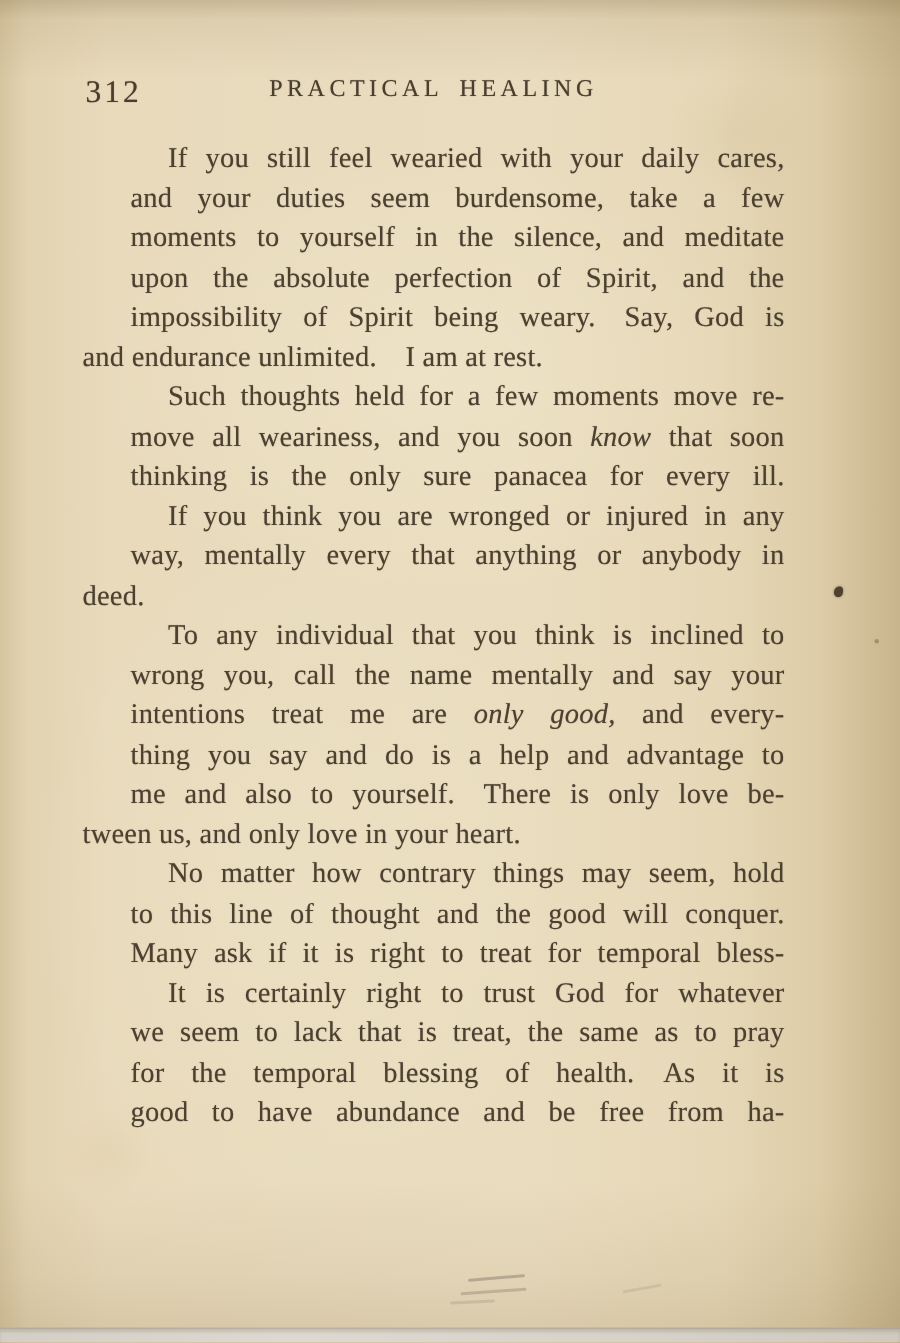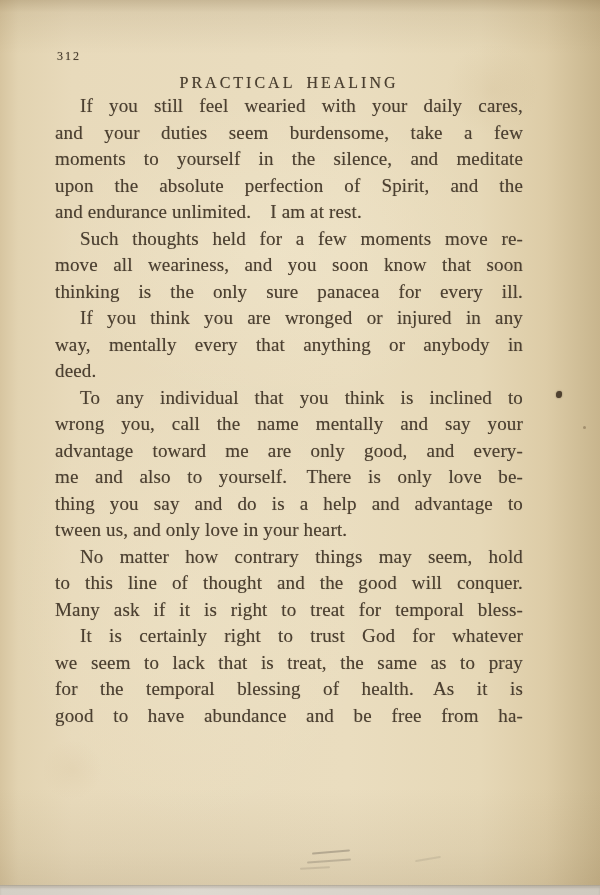--- a/index.html
+++ b/index.html
@@ -17,39 +17,38 @@
       radial-gradient(circle 46px at 82% 10%, rgba(175,145,95,0.10), rgba(175,145,95,0) 100%),
       radial-gradient(circle 30px at 12% 86%, rgba(175,145,95,0.08), rgba(175,145,95,0) 100%),
       linear-gradient(180deg, rgba(115,90,50,0.28) 0%, rgba(115,90,50,0.10) 1.4%, rgba(115,90,50,0) 6%,
         rgba(115,90,50,0) 88%, rgba(115,90,50,0.07) 95%, rgba(115,90,50,0.16) 100%),
       linear-gradient(90deg, #d7c5a0 0%, #e2d3b1 3%, #e8dabb 12%, #e9dcbe 42%, #eaddbf 58%,
         #e6d8b7 80%, #ddcca7 91%, #d0be97 96.5%, #c8b58d 100%);
   }
   .header-row { position:absolute; top:48px; left:55px; width:468px; height:24px; color:#493e2f; }
   .pagenum {
     position:absolute; left:2px; top:1px;
-    font-size:12px; letter-spacing:2px;
+    font-size:21px; letter-spacing:2px;
     text-shadow:0 0 0.7px rgba(73,62,47,0.55);
   }
   .running-title {
     position:absolute; left:0; right:0; top:3px; text-align:center;
     font-size:16px; letter-spacing:3px;
     text-shadow:0 0 0.7px rgba(73,62,47,0.55);
-    margin-top:23px;
   }
   .body-text {
     position:absolute; left:55px; top:93px; width:468px;
     font-size:19px; line-height:26.5px; color:#4c4031;
     letter-spacing:0.15px;
     text-shadow:0 0 0.7px rgba(76,64,49,0.5);
   }
   .line { white-space:normal; }
   .line.first { text-indent:25px; }
-  .jl { text-align:justify; text-align-last:justify; }
-  .it { }
+  .jl { text-align:justify; text-align-last:justify;margin-left:32px; }
+  .it { font-style:italic; }
   .speck { position:absolute; }
   .speck1 { left:556px; top:391px; width:6px; height:7px; background:#4f4130;
     border-radius:60% 40% 55% 45%; box-shadow:0 0 1.5px rgba(79,65,48,0.75); }
   .speck2 { left:583px; top:426px; width:3px; height:3px;
     background:rgba(120,100,72,0.5); border-radius:50%; }
   .pencil { position:absolute; border-radius:2px; }
   .pencil1 { left:312px; top:851px; width:38px; height:2px;
     background:rgba(118,110,96,0.42); transform:rotate(-5deg); }
   .pencil2 { left:307px; top:860px; width:44px; height:2px;
     background:rgba(118,110,96,0.32); transform:rotate(-4deg); }
@@ -73,38 +72,39 @@
     <span class="pagenum">312</span>
     <span class="running-title">PRACTICAL HEALING</span>
   </div>
 
   <div id="body-text" class="body-text">
       <div class="paragraph">
         <div class="line jl first"><span>If you still feel wearied with your daily cares,</span></div>
         <div class="line jl"><span>and your duties seem burdensome, take a few</span></div>
         <div class="line jl"><span>moments to yourself in the silence, and meditate</span></div>
         <div class="line jl"><span>upon the absolute perfection of Spirit, and the</span></div>
+        <div class="line jl"><span>impossibility of Spirit being weary. Say, God is</span></div>
         <div class="line"><span>and endurance unlimited. I am at rest.</span></div>
       </div>
       <div class="paragraph">
         <div class="line jl first"><span>Such thoughts held for a few moments move re-</span></div>
         <div class="line jl"><span>move all weariness, and you soon </span><span class="it">know</span><span> that soon</span></div>
         <div class="line jl"><span>thinking is the only sure panacea for every ill.</span></div>
       </div>
       <div class="paragraph">
         <div class="line jl first"><span>If you think you are wronged or injured in any</span></div>
         <div class="line jl"><span>way, mentally every that anything or anybody in</span></div>
         <div class="line"><span>deed.</span></div>
       </div>
       <div class="paragraph">
         <div class="line jl first"><span>To any individual that you think is inclined to</span></div>
         <div class="line jl"><span>wrong you, call the name mentally and say your</span></div>
-        <div class="line jl"><span>advantage toward me are </span><span class="it">only good,</span><span> and every-</span></div>
+        <div class="line jl"><span>intentions treat me are </span><span class="it">only good,</span><span> and every-</span></div>
+        <div class="line jl"><span>thing you say and do is a help and advantage to</span></div>
         <div class="line jl"><span>me and also to yourself. There is only love be-</span></div>
-        <div class="line jl"><span>thing you say and do is a help and advantage to</span></div>
         <div class="line"><span>tween us, and only love in your heart.</span></div>
       </div>
       <div class="paragraph">
         <div class="line jl first"><span>No matter how contrary things may seem, hold</span></div>
         <div class="line jl"><span>to this line of thought and the good will conquer.</span></div>
         <div class="line jl"><span>Many ask if it is right to treat for temporal bless-</span></div>
       </div>
       <div class="paragraph">
         <div class="line jl first"><span>It is certainly right to trust God for whatever</span></div>
         <div class="line jl"><span>we seem to lack that is treat, the same as to pray</span></div>

